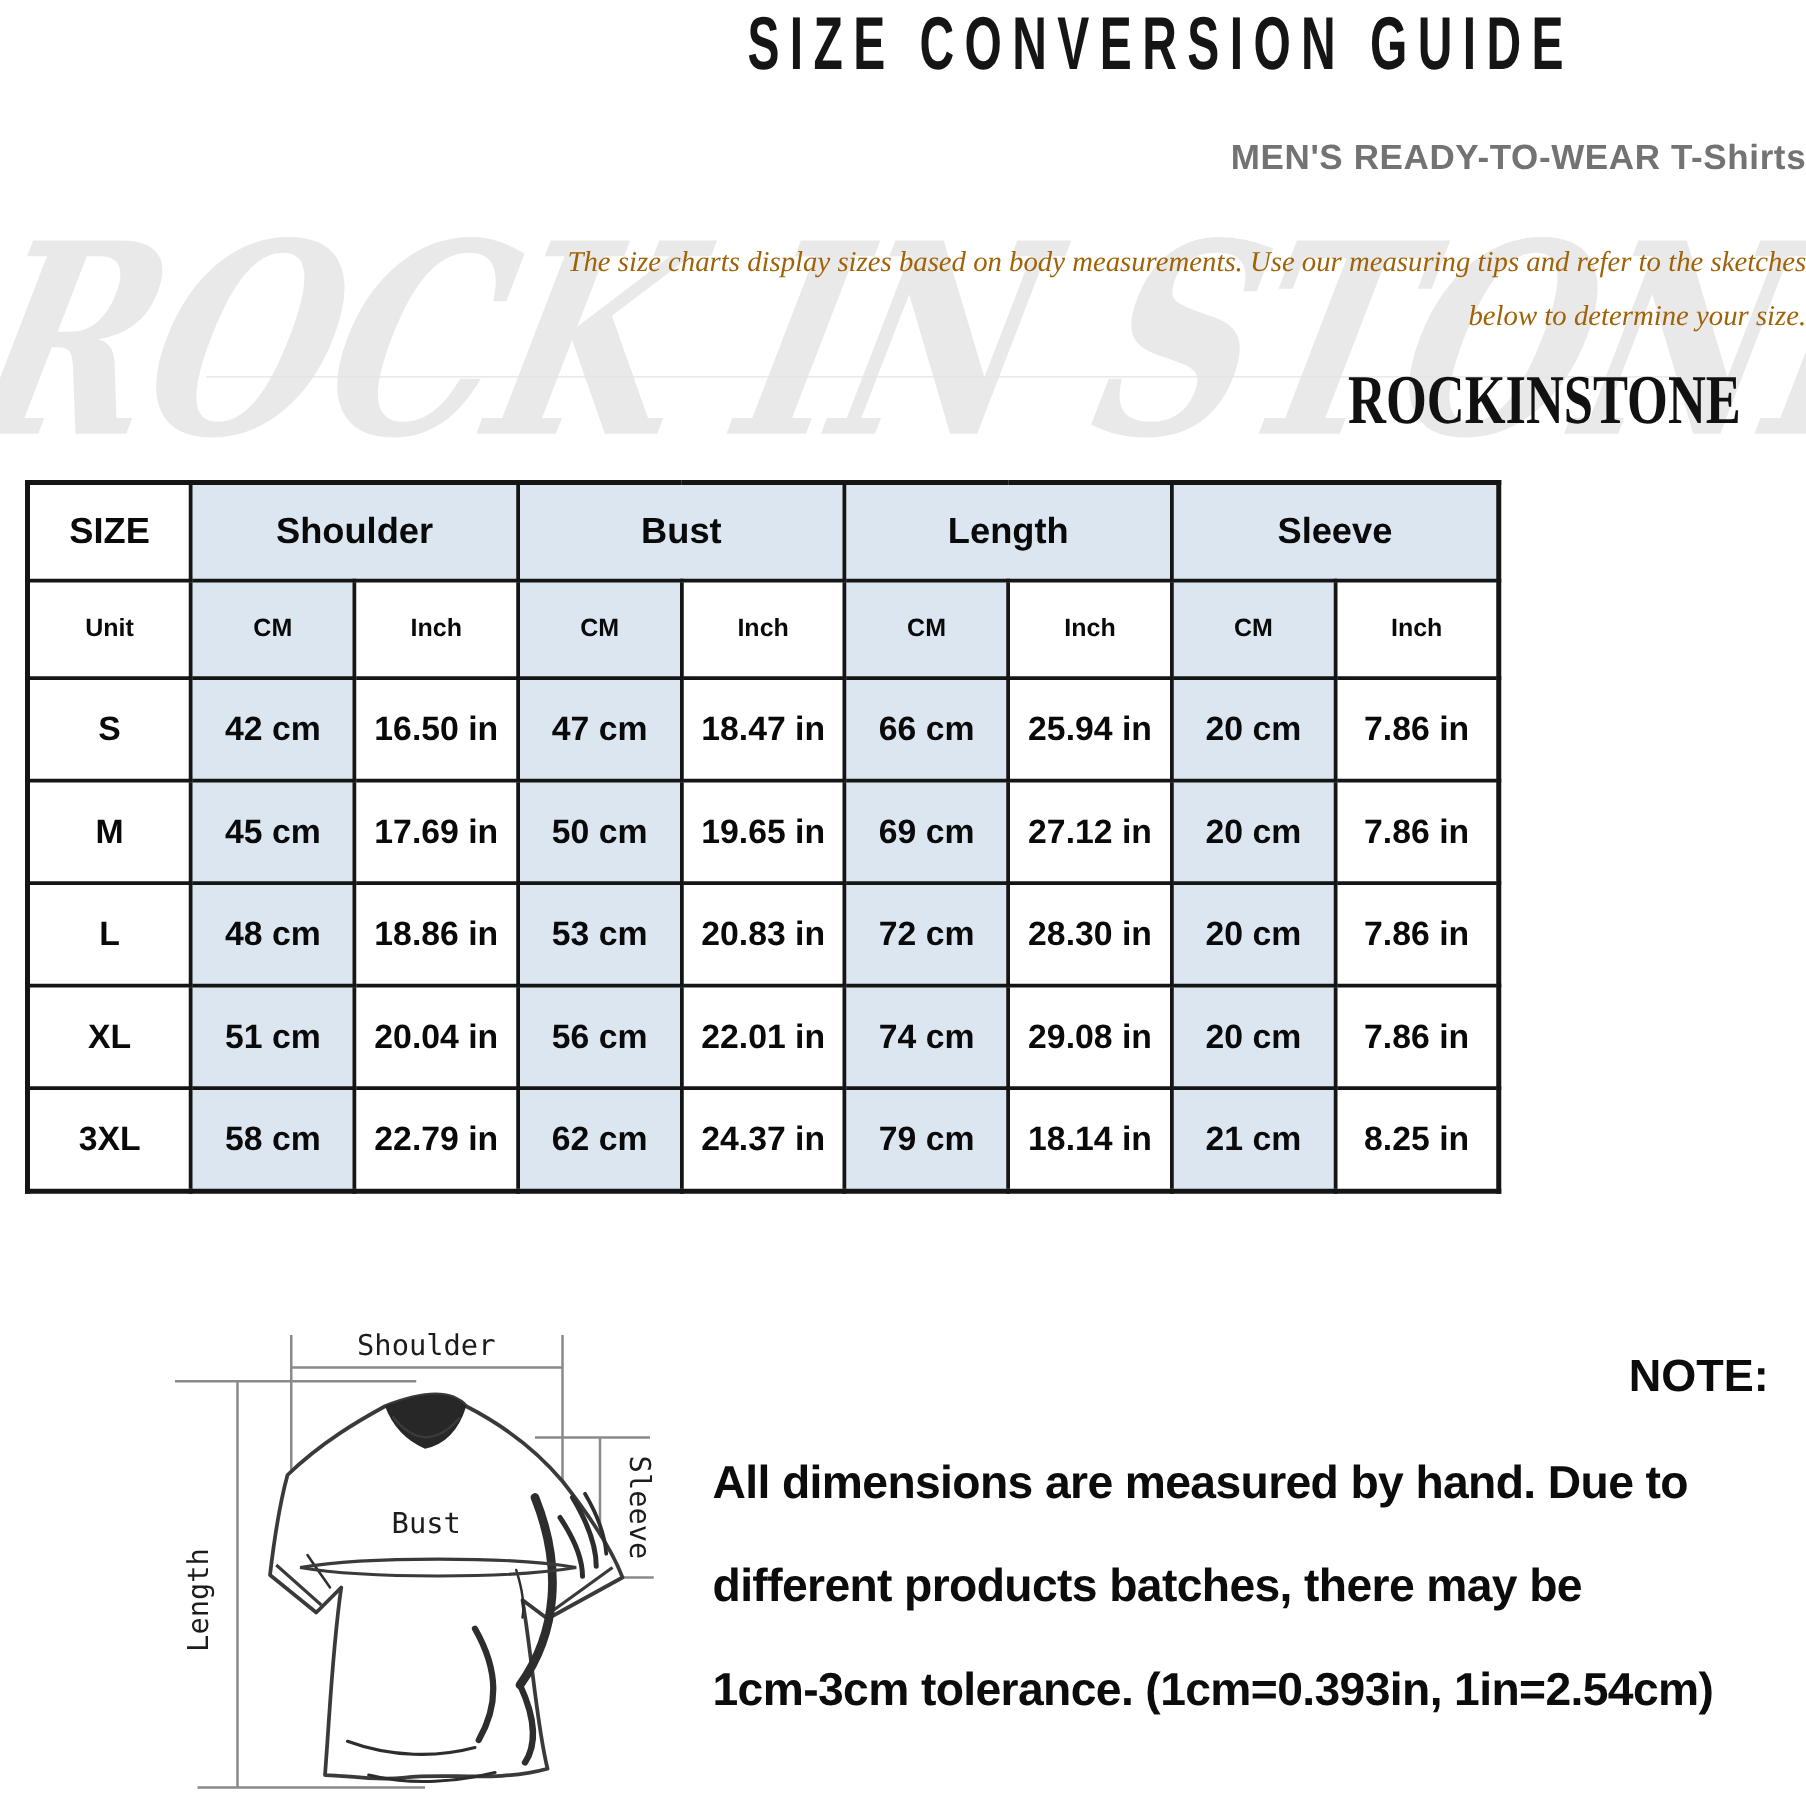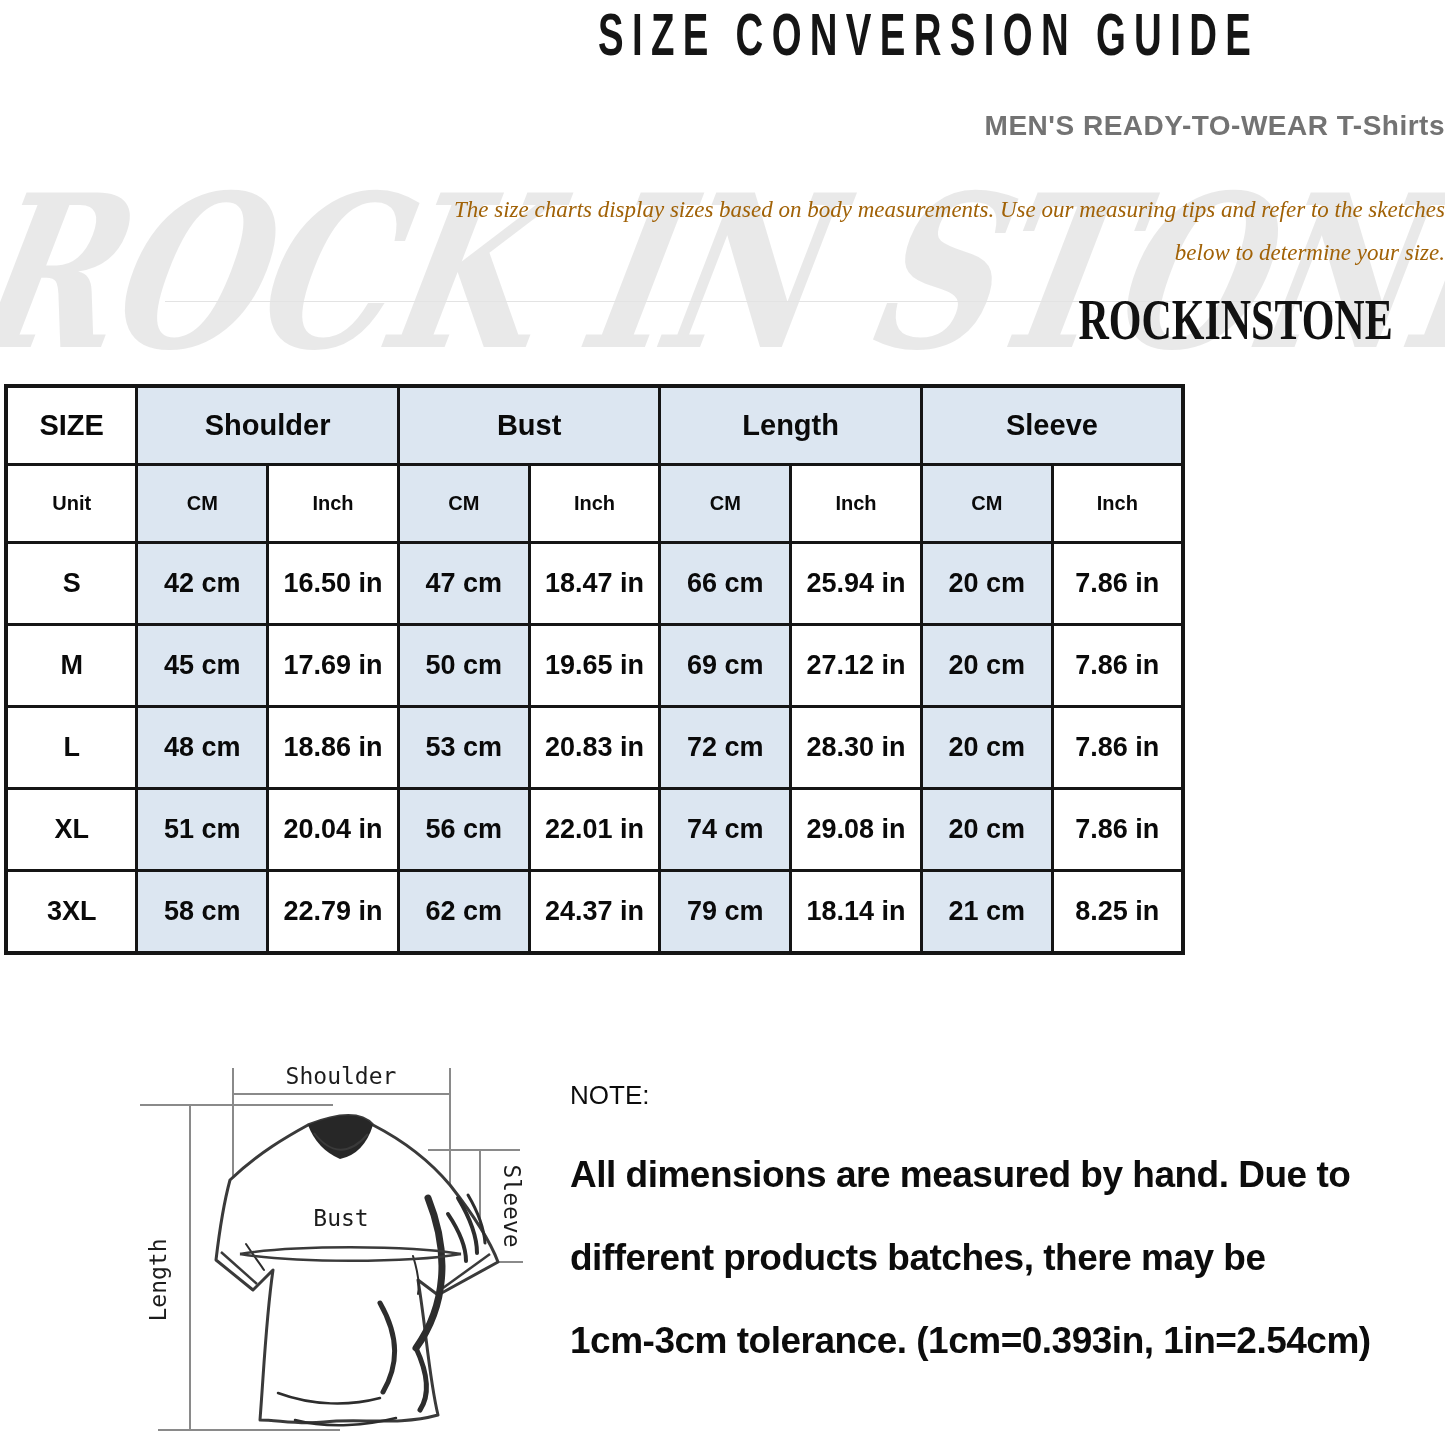--- a/index.html
+++ b/index.html
@@ -29,41 +29,41 @@
   .subtitle{top:110px;font-size:28px;font-weight:bold;letter-spacing:0.5px;color:#737373;}
   .desc{top:188px;font-family:"Liberation Serif",serif;font-style:italic;font-size:23px;line-height:43px;color:#a16207;}
   .brand-wrap{top:288px;}
   .brand{
     display:inline-block;font-family:"Liberation Serif",serif;font-weight:bold;
     font-size:56px;transform:scaleX(0.75);transform-origin:center;white-space:nowrap;color:#111;
   }
 
   
   table.size-table{
-    position:absolute;top:384px;left:4px;width:1181px;z-index:2;
+    position:absolute;top:384px;left:20px;width:1181px;z-index:2;
     border-collapse:collapse;table-layout:fixed;background:#fff;
     border:4px solid #151515;
   }
   table.size-table td{
     border:3px solid #151515;text-align:center;vertical-align:middle;
     padding:0;font-weight:bold;color:#0a0a0a;
   }
   tr.group-row td{height:75px;font-size:29px;}
   tr.unit-row  td{height:75px;font-size:20px;}
   tr.data-row  td{height:79px;font-size:27px;}
   td.b{background:#dce6f1;}
   td.w{background:#ffffff;}
 
   
   .diagram{position:absolute;left:128px;top:1048px;z-index:1;}
   .diagram text{font-family:"DejaVu Sans Mono",monospace;font-size:23px;fill:#1c1c1c;}
 
   
   .note{position:absolute;left:570px;top:1080px;width:845px;z-index:1;}
-  .note-heading{font-size:26px;font-weight:normal;margin:0 0 22px 0;}
+  .note-heading{font-size:36px;font-weight:bold;margin:0 0 22px 0;text-align:right;}
   .note-line{font-size:37px;font-weight:bold;line-height:83px;white-space:nowrap;letter-spacing:-0.5px;}
 </style>
 </head>
 <body>
 
 <div class="watermark">ROCK IN STONE</div>
 <div class="divider"></div>
 
 <div class="hdr title-wrap">
   <span class="title">SIZE CONVERSION GUIDE</span>

